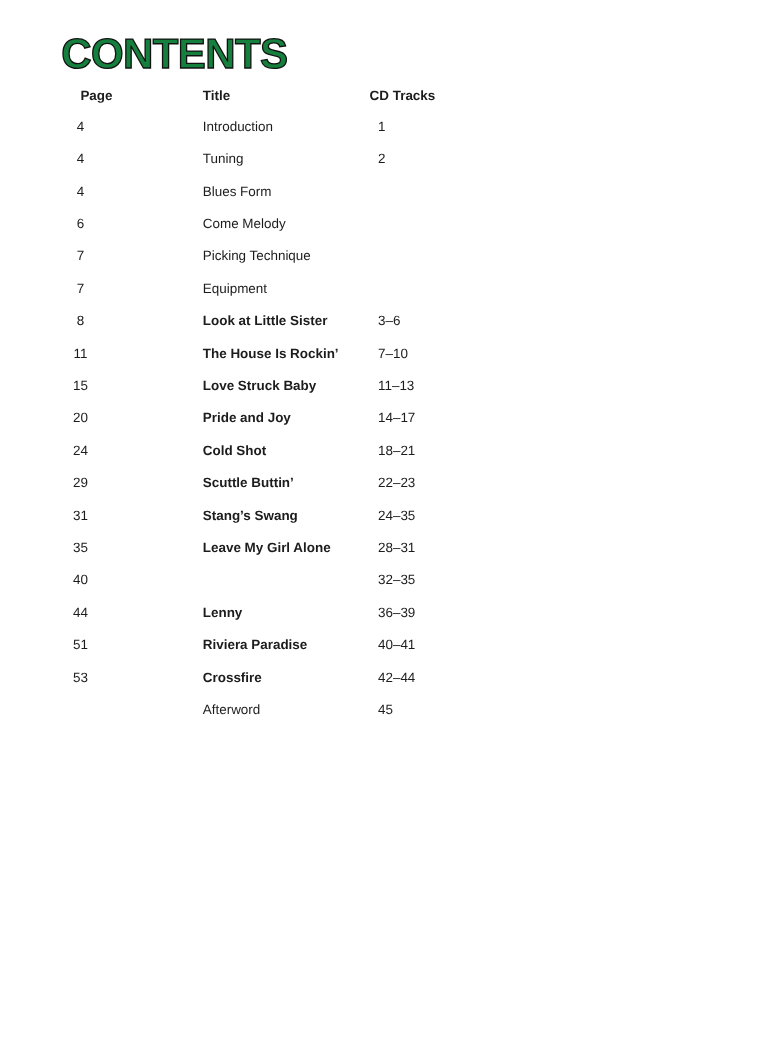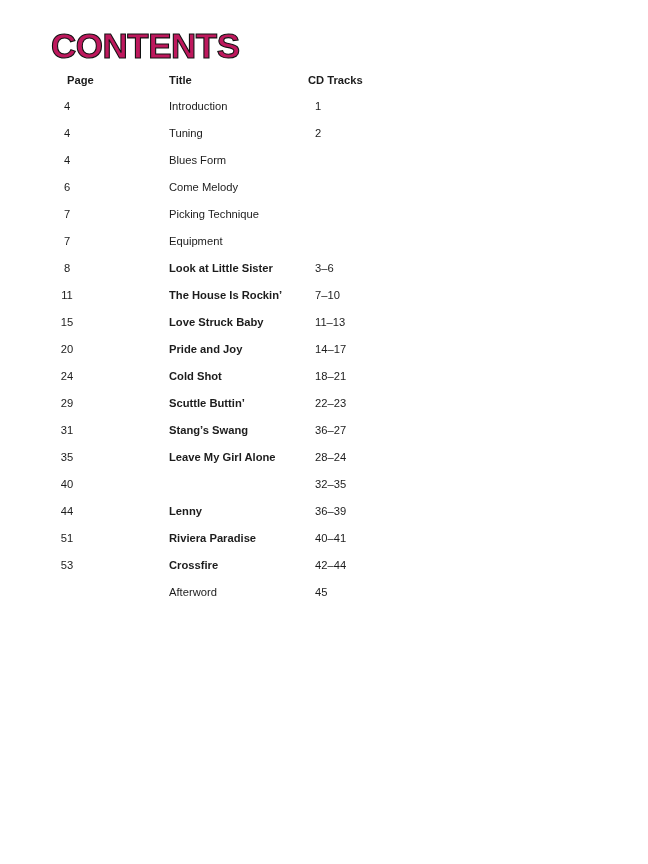--- a/index.html
+++ b/index.html
@@ -22,21 +22,21 @@
   }
   .headline {
     position: absolute;
     left: 51px;
     top: 28px;
     margin: 0;
     font-size: 35px;
     line-height: 1;
     font-weight: 900;
     letter-spacing: -0.5px;
-    color: #be185d;
+    color: #15803d;
     -webkit-text-stroke: 1.1px #111111;
   }
   .toc-header {
     position: absolute;
     left: 55px;
     top: 68px;
     width: 540px;
     height: 24px;
     line-height: 24px;
     font-size: 11.2px;
@@ -150,26 +150,26 @@
       <span class="cell-tracks">18–21</span>
     </div>
       <div class="toc-row song">
       <span class="cell-page">29</span>
       <span class="cell-title">Scuttle Buttin’</span>
       <span class="cell-tracks">22–23</span>
     </div>
       <div class="toc-row song">
       <span class="cell-page">31</span>
       <span class="cell-title">Stang’s Swang</span>
-      <span class="cell-tracks">36–27</span>
+      <span class="cell-tracks">24–35</span>
     </div>
       <div class="toc-row song">
       <span class="cell-page">35</span>
       <span class="cell-title">Leave My Girl Alone</span>
-      <span class="cell-tracks">28–24</span>
+      <span class="cell-tracks">28–31</span>
     </div>
       <div class="toc-row song">
       <span class="cell-page">40</span>
       <span class="cell-tracks">32–35</span>
     </div>
       <div class="toc-row song">
       <span class="cell-page">44</span>
       <span class="cell-title">Lenny</span>
       <span class="cell-tracks">36–39</span>
     </div>

